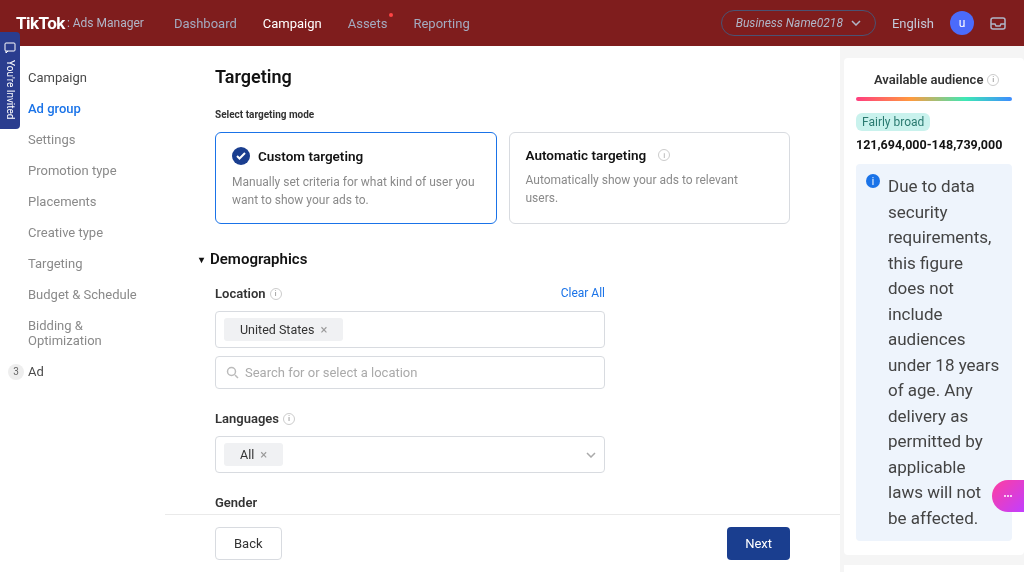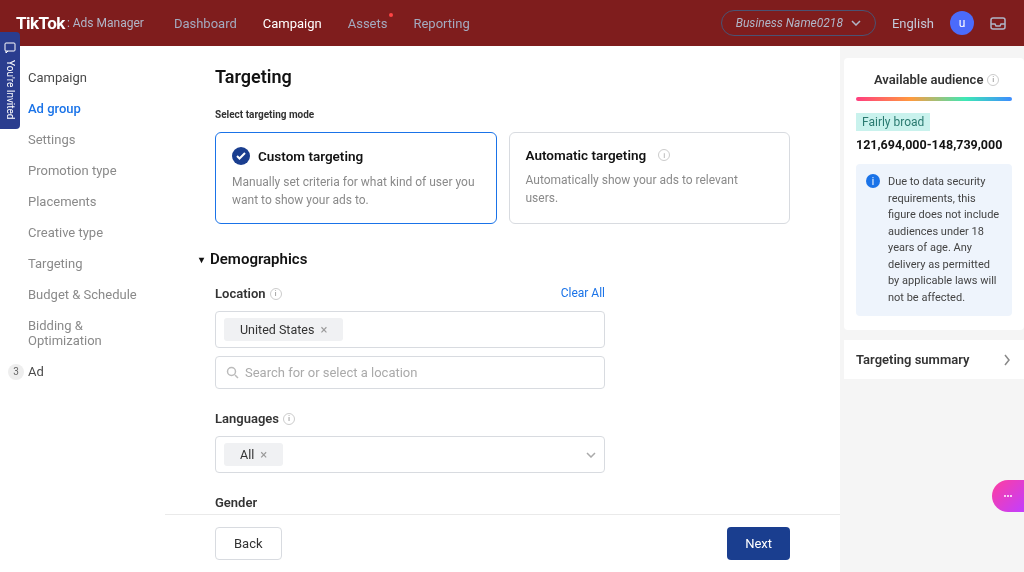--- a/index.html
+++ b/index.html
@@ -52,24 +52,24 @@
     .chip-box { border: 1px solid #d8dbe0; border-radius: 4px; padding: 6px 8px; margin-bottom: 8px; min-height: 36px; max-width: 390px; display: flex; align-items: center; }
     .chip { background: #f0f1f3; border-radius: 3px; padding: 4px 16px; font-size: 12.5px; color: #333; display: inline-flex; align-items: center; gap: 6px; }
     .chip-x { color: #999; cursor: pointer; font-size: 13px; }
     .search-box { border: 1px solid #d8dbe0; border-radius: 4px; padding: 8px 10px; max-width: 390px; display: flex; align-items: center; gap: 6px; color: #aaa; font-size: 13px; margin-bottom: 22px; }
     .select-box { border: 1px solid #d8dbe0; border-radius: 4px; padding: 6px 8px; max-width: 390px; display: flex; align-items: center; justify-content: space-between; }
 
     .right-panel { width: 180px; background: transparent; padding: 12px 0; }
     .rp-card { background: #fff; border-radius: 4px; padding: 14px 12px; margin-bottom: 10px; }
     .rp-title { font-size: 13px; font-weight: 600; color: #333; margin-bottom: 10px; display:flex; align-items:center;margin-left:18px; }
     .rp-bar { height: 4px; background: linear-gradient(90deg, #ff3e7f 0%, #ff9a3e 35%, #3ee8b5 70%, #3e8cff 100%); border-radius: 2px; margin-bottom: 10px; }
-    .rp-tag { background: #c9f2ed; color: #2a7a70; font-size: 12px; padding: 2px 6px; border-radius: 0; display: inline-block; margin-bottom: 6px; }
+    .rp-tag { background: #c9f2ed; color: #2a7a70; font-size: 12px; padding: 2px 6px; border-radius: 6px; display: inline-block; margin-bottom: 6px; }
     .rp-num { font-size: 12.5px; font-weight: 700; color: #121212; margin-bottom: 12px; }
     .rp-info { background: #eef4fc; border-radius: 4px; padding: 10px; display: flex; gap: 8px; }
-    .rp-info-text { font-size: 11px; color: #444; line-height: 1.5; }
+    .rp-info-text { font-size: 17px; color: #444; line-height: 1.5; }
     .rp-info-icon { width: 14px; height: 14px; border-radius: 50%; background: #1a73e8; color:#fff; font-size:10px; display:flex; align-items:center; justify-content:center; flex-shrink:0; }
     .rp-summary { background: #fff; padding: 12px; font-size: 13px; font-weight:600; color:#333; display:flex; align-items:center; justify-content:space-between; cursor:pointer; }
 
     .footer { position: absolute; bottom: 0; left: 165px; right: 184px; background: #fff; border-top: 1px solid #eaeaea; padding: 12px 50px; display: flex; justify-content: space-between; }
     .btn { padding: 8px 18px; border-radius: 4px; font-size: 13px; cursor: pointer; border: none; }
     .btn-back { background: #fff; border: 1px solid #d8dbe0; color: #333; }
     .btn-next { background: #1a3e8f; color: #fff; }
 
     .chat-bubble { position: absolute; right: 0; bottom: 60px; width: 32px; height: 32px; border-radius: 50% 0 0 50%; background: linear-gradient(135deg,#ff3e9f,#c23eff); display:flex; align-items:center; justify-content:center; cursor:pointer; }
   </style>

